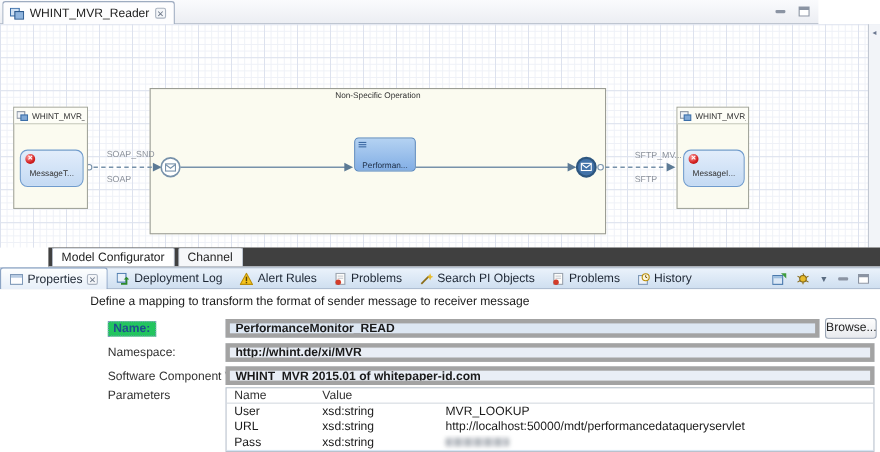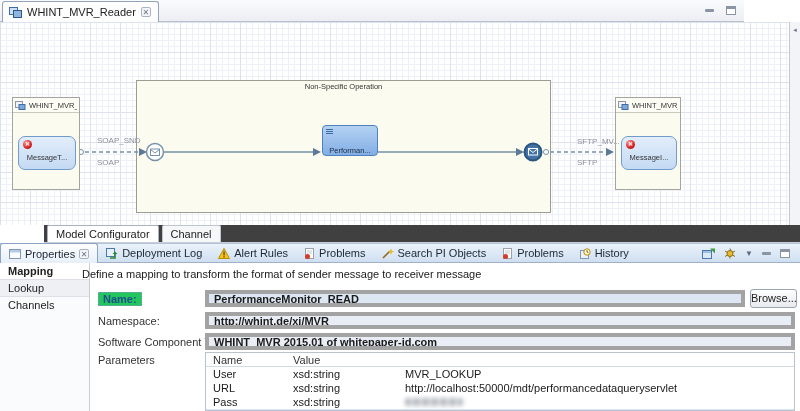--- a/index.html
+++ b/index.html
@@ -310,24 +310,20 @@
             <path d="M6 0.5 L7 3 M11 3 L8.5 4.5 M11 8.5 L8.5 7 M6 10.5 L6 8.5 M1 8.5 L3.5 7 M1 3 L3.5 4.5" stroke="#8a6d1a" stroke-width="1"></path>
           </svg>
       </span>
       <span class="menu-glyph"></span>
       <span class="min-glyph"></span>
       <span class="max-glyph"></span>
     </div>
   </div>
 
   <div class="props">
-    <div class="props-sidebar">
-      <div class="side-item active">Mapping</div>
-      <div class="side-item alt">Lookup Channels</div>
-    </div>
 
     <div class="desc">Define a mapping to transform the format of sender message to receiver message</div>
 
     <span class="fld-label link-label" style="left:98px; top:29px;">Name:</span>
     <input class="fld-input hl" style="left: 205px; top: 27px; width: 540px;" readonly="" value="PerformanceMonitor_READ">
     <div class="browse-btn">Browse...</div>
 
     <span class="fld-label" style="left:98px; top:52px;">Namespace:</span>
     <input class="fld-input" style="left: 205px; top: 49px; width: 590px;" readonly="" value="http://whint.de/xi/MVR">
 

